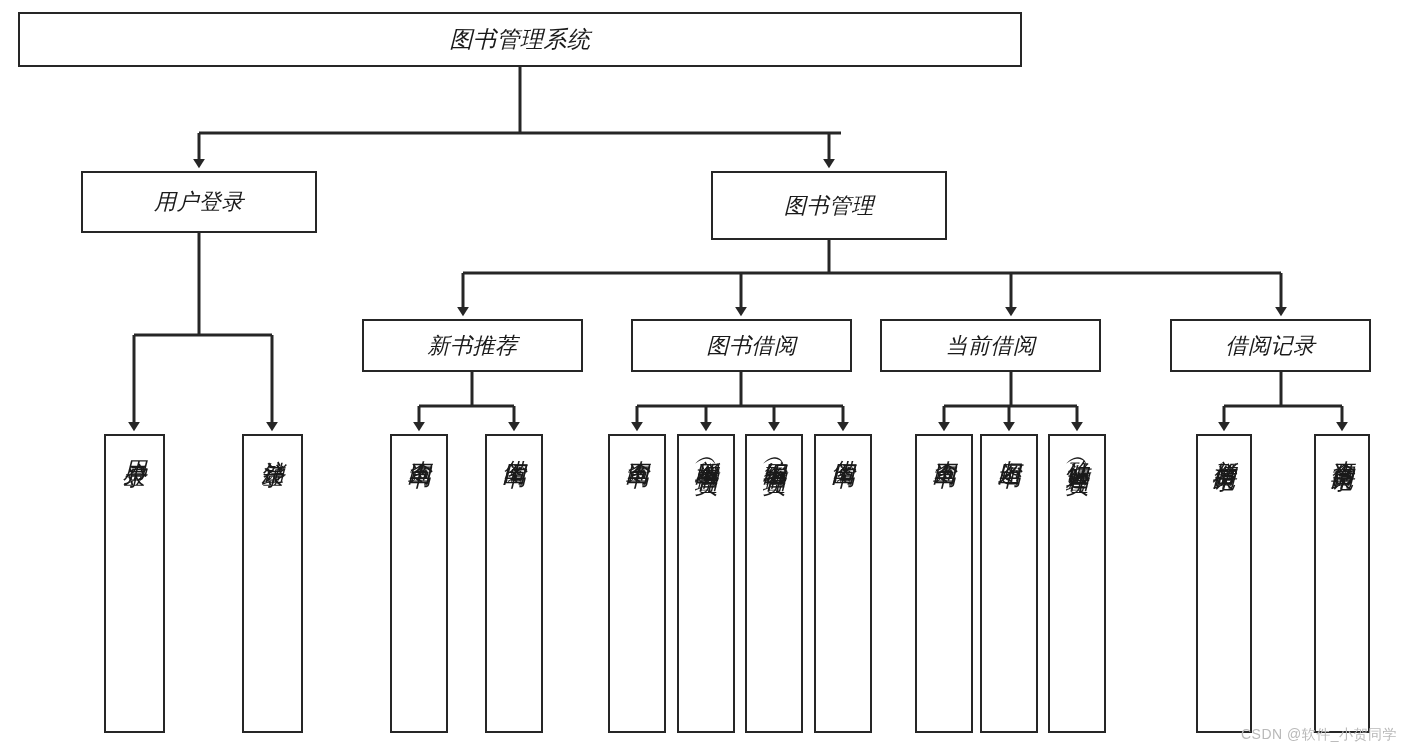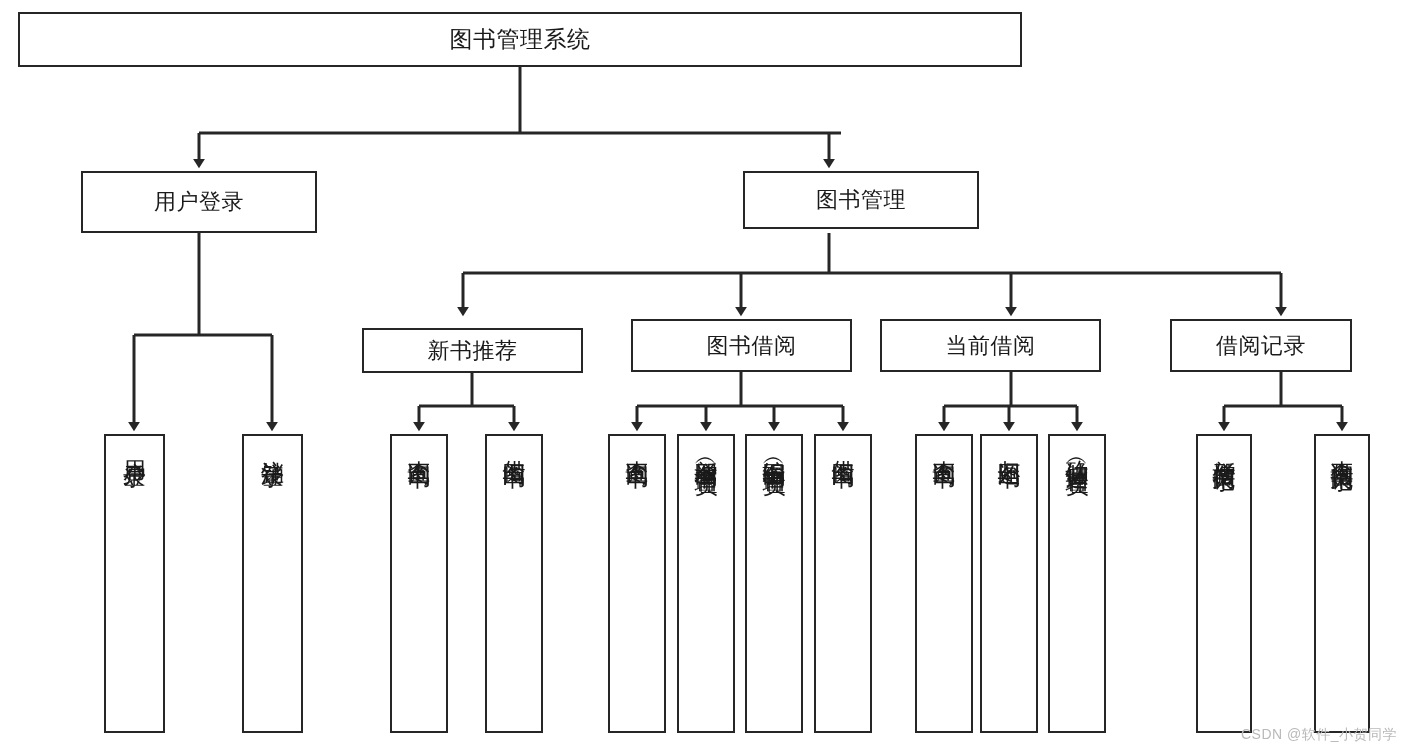--- a/index.html
+++ b/index.html
@@ -32,20 +32,21 @@
     display: flex;
     align-items: center;
     justify-content: center;
     color: #1a1a1a;
   }
   .node-label {
     display: block;
     text-align: center;
     line-height: 1.18;
     letter-spacing: 0.5px;
+    font-style: italic;
   }
   .node.horizontal .node-label {
     font-size: 22px;
     white-space: nowrap;
   }
   .node.vertical {
     align-items: flex-start;
     padding-top: 6px;
   }
   .node.vertical .node-label {
@@ -123,34 +124,34 @@
     </g>
   </svg>
 
   <div class="node horizontal" id="root-node" style="left: 18px; top: 12px; width: 1004px; height: 55px;">
     <span class="node-label">图书管理系统</span>
   </div>
 
   <div class="node horizontal" style="left: 81px; top: 171px; width: 236px; height: 62px;">
     <span class="node-label">用户登录</span>
   </div>
-  <div class="node horizontal" style="left: 711px; top: 171px; width: 236px; height: 58px; margin-left: 32px;">
+  <div class="node horizontal" style="left: 711px; top: 171px; width: 236px; height: 69px;">
     <span class="node-label">图书管理</span>
   </div>
 
-  <div class="node horizontal" style="left: 362px; top: 328px; width: 221px; height: 45px; align-items: center;">
+  <div class="node horizontal" style="left: 362px; top: 319px; width: 221px; height: 53px; align-items: center;">
     <span class="node-label">新书推荐</span>
   </div>
   <div class="node horizontal" style="left: 631px; top: 319px; width: 221px; height: 53px; padding-left: 20px;">
     <span class="node-label">图书借阅</span>
   </div>
   <div class="node horizontal" style="left: 880px; top: 319px; width: 221px; height: 53px;">
     <span class="node-label">当前借阅</span>
   </div>
-  <div class="node horizontal" style="left: 1170px; top: 319px; width: 182px; height: 53px;">
+  <div class="node horizontal" style="left: 1170px; top: 319px; width: 201px; height: 53px;">
     <span class="node-label">借阅记录</span>
   </div>
 
   <div class="node vertical" style="left: 104px; top: 434px; width: 61px; height: 299px;">
     <span class="node-label">用户登录</span>
   </div>
   <div class="node vertical" style="left: 242px; top: 434px; width: 61px; height: 299px;">
     <span class="node-label">注销登录</span>
   </div>
   <div class="node vertical" style="left: 390px; top: 434px; width: 58px; height: 299px;">

